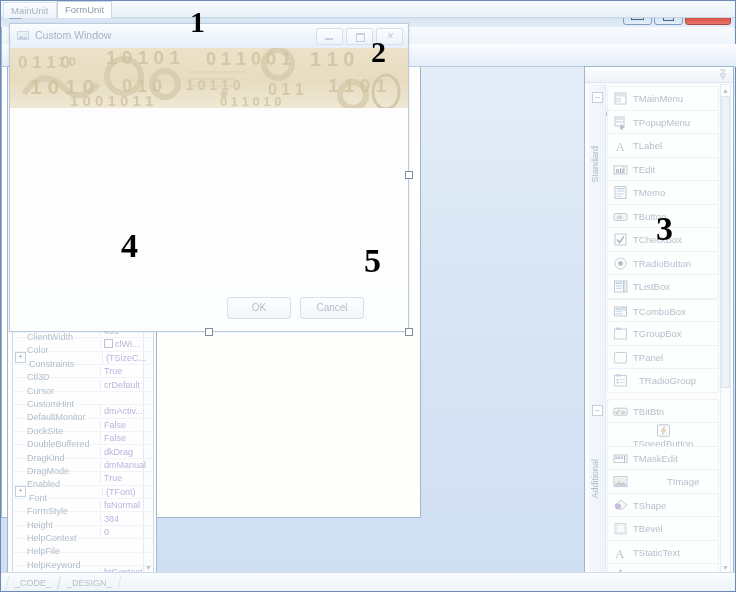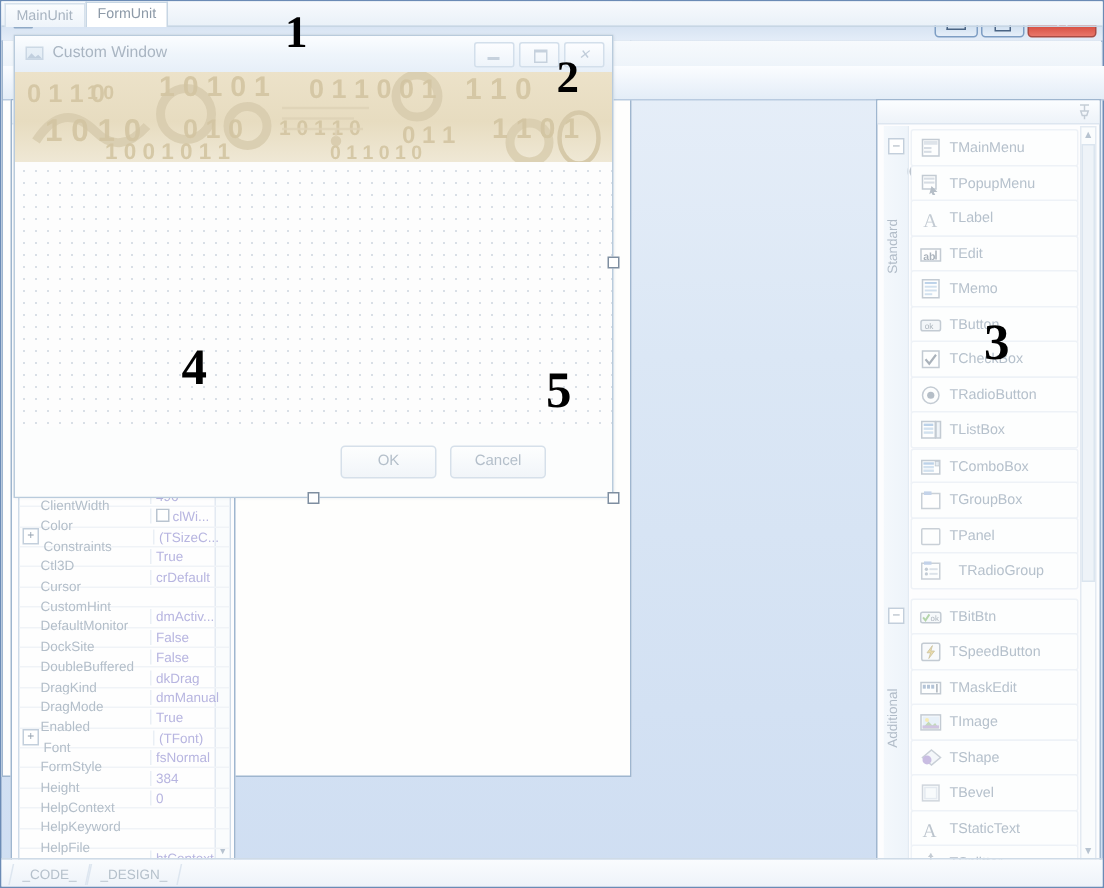--- a/index.html
+++ b/index.html
@@ -430,26 +430,26 @@
           <div class="pname">Height</div>
           <div class="pval">384</div>
         </div>
         <div class="prow">
           <div class="pspace"></div>
           <div class="pname">HelpContext</div>
           <div class="pval">0</div>
         </div>
         <div class="prow">
           <div class="pspace"></div>
+          <div class="pname">HelpFile</div>
+          <div class="pval"></div>
+        </div>
+        <div class="prow">
+          <div class="pspace"></div>
           <div class="pname">HelpKeyword</div>
-          <div class="pval"></div>
-        </div>
-        <div class="prow">
-          <div class="pspace"></div>
-          <div class="pname">HelpFile</div>
           <div class="pval"></div>
         </div>
         <div class="prow">
           <div class="pspace"></div>
           <div class="pname">HelpType</div>
           <div class="pval">htContext</div>
         </div>
       </div>
   </div>
 
@@ -573,38 +573,38 @@
         <div class="tp-grouplabel" style="top: 62px;">Standard</div>
         <div class="tp-exp" style="top: 320.5px;">–</div>
         <div class="tp-item" style="top: 314.5px;">
           <svg class="tp-ico" viewBox="0 0 15 15">
             <rect x="0.8" y="4.2" width="13.4" height="7" rx="1.3" fill="#eef3f8" stroke="#7e8ea0"></rect>
             <path d="M2.4 7.6 L4 9.6 L6.6 5.6" fill="none" stroke="#5ea545" stroke-width="1.3"></path>
             <text x="7.4" y="10" font-size="5.2" fill="#44566a">ok</text>
           </svg>
           <span class="tp-lbl">TBitBtn</span>
         </div>
-        <div class="tp-item" style="top: 338px;">
+        <div class="tp-item" style="top: 338px; flex-direction: column;">
           <svg class="tp-ico" viewBox="0 0 15 15">
             <rect x="1.5" y="1.8" width="12" height="11.5" rx="1.2" fill="#f2f6fa" stroke="#7e8ea0"></rect>
             <path d="M8.6 3.4 L5 8.2 L7.4 8.2 L6.2 12 L10 7 L7.6 7 Z" fill="#d6b447" stroke="#8a7426" stroke-width="0.5"></path>
           </svg>
           <span class="tp-lbl">TSpeedButton</span>
         </div>
         <div class="tp-item" style="top: 361.5px;">
           <svg class="tp-ico" viewBox="0 0 15 15">
             <rect x="1" y="4" width="13" height="7.5" fill="#fff" stroke="#7e8ea0"></rect>
             <rect x="2.2" y="5.5" width="2" height="2.6" fill="#5c7ea8"></rect>
             <rect x="5" y="5.5" width="2" height="2.6" fill="#5c7ea8"></rect>
             <rect x="7.8" y="5.5" width="2" height="2.6" fill="#5c7ea8"></rect>
             <line x1="11.6" y1="5" x2="11.6" y2="10.6" stroke="#44566a"></line>
           </svg>
           <span class="tp-lbl">TMaskEdit</span>
         </div>
-        <div class="tp-item" style="top: 385px;">
+        <div class="tp-item" style="top: 385px; gap: 34px;">
           <svg class="tp-ico" viewBox="0 0 15 15">
             <rect x="1" y="2.6" width="13" height="10" fill="#fff" stroke="#7e8ea0"></rect>
             <rect x="2" y="3.6" width="11" height="8" fill="#cfe3f3"></rect>
             <circle cx="5" cy="6" r="1.3" fill="#f0d55a"></circle>
             <path d="M2 11.6 L6 7 L8.6 9.6 L10.4 8 L13 11.6 Z" fill="#7fae6a"></path>
             <rect x="2" y="9.6" width="11" height="2" fill="#9b7ec0"></rect>
           </svg>
           <span class="tp-lbl">TImage</span>
         </div>
         <div class="tp-item" style="top: 408.5px;">

